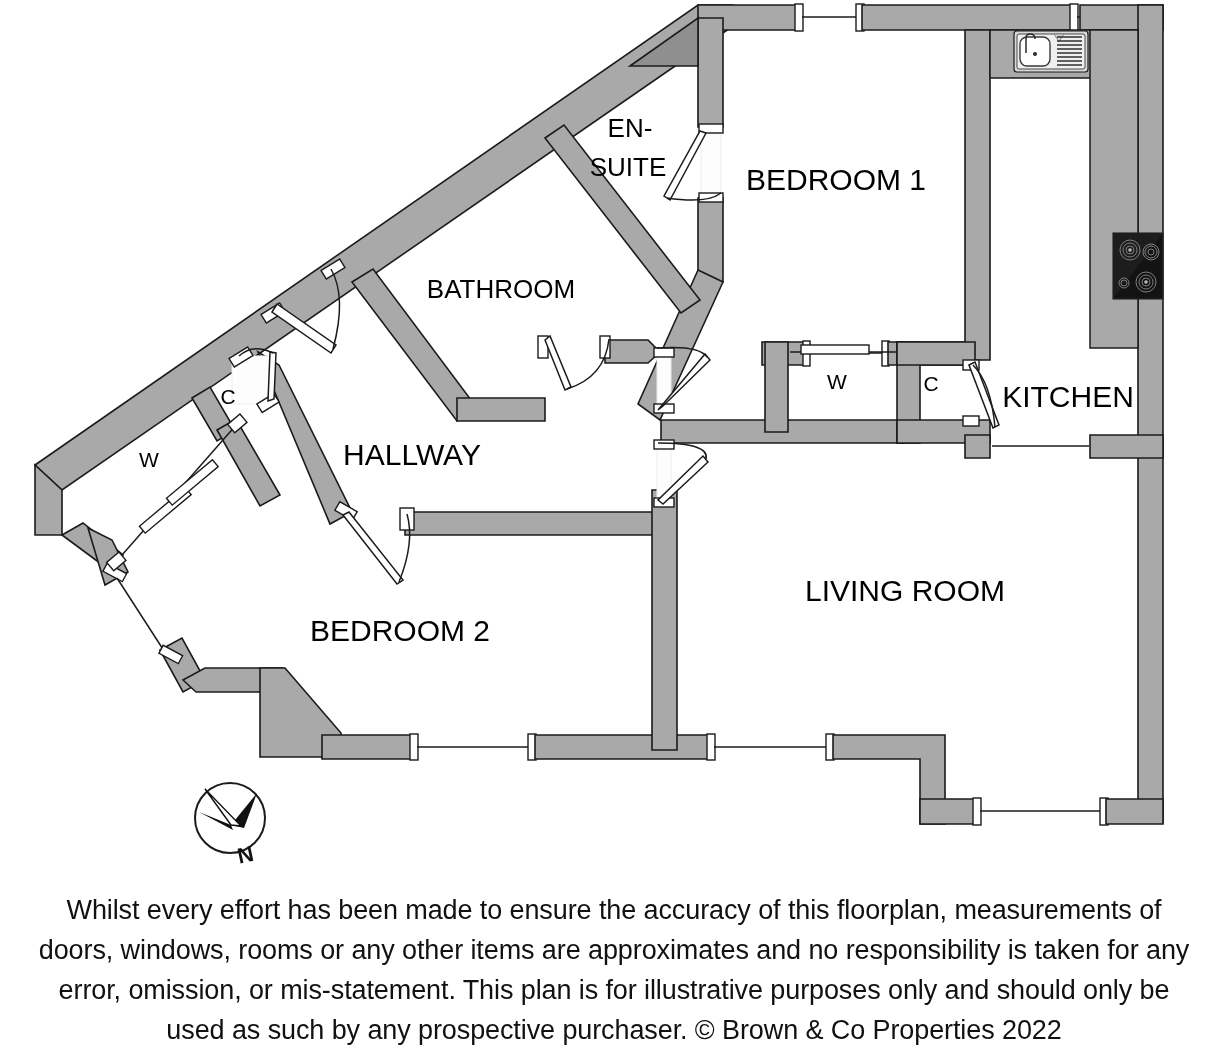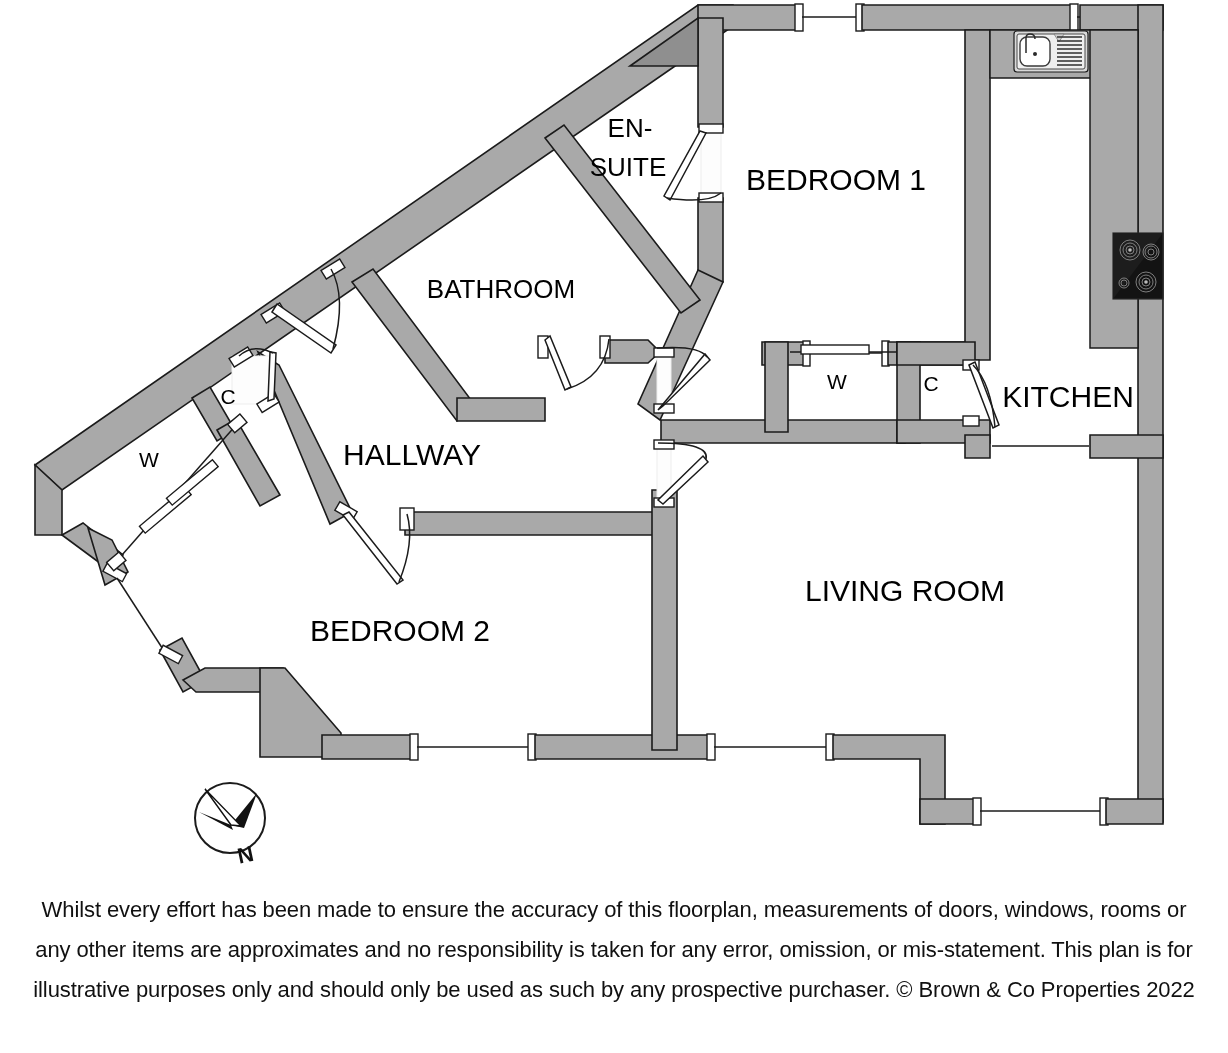--- a/index.html
+++ b/index.html
@@ -100,21 +100,21 @@
     font-weight: 700;
     fill: #111111;
   }
   #disclaimer {
     position: absolute;
     left: 0;
     top: 890px;
     width: 1228px;
     text-align: center;
     font-family: "Liberation Sans", sans-serif;
-    font-size: 22px;
+    font-size: 27px;
     line-height: 40px;
     color: #111111;
     padding: 0 33px;
     box-sizing: border-box;
     letter-spacing: -0.1px;
   }
   .appliance-body { stroke: #1b1b1b; stroke-width: 1.2; }
 </style>
 </head>
 <body>

